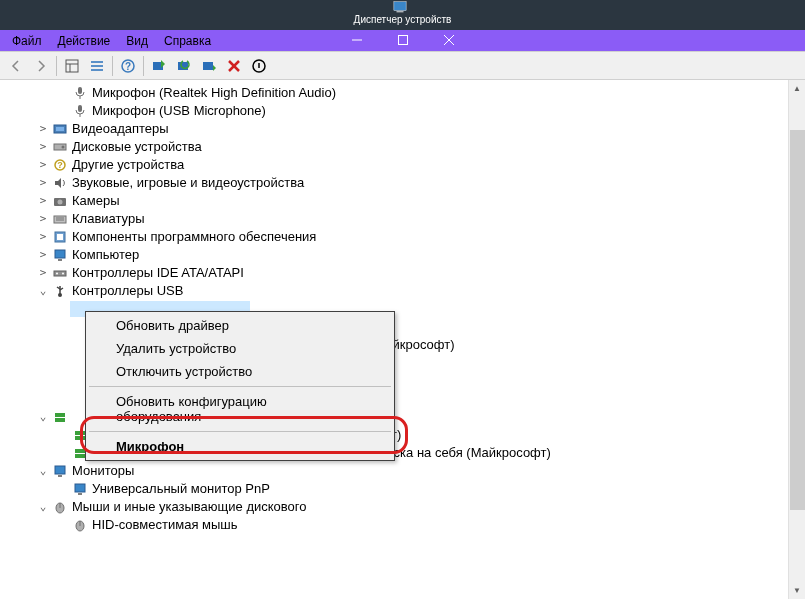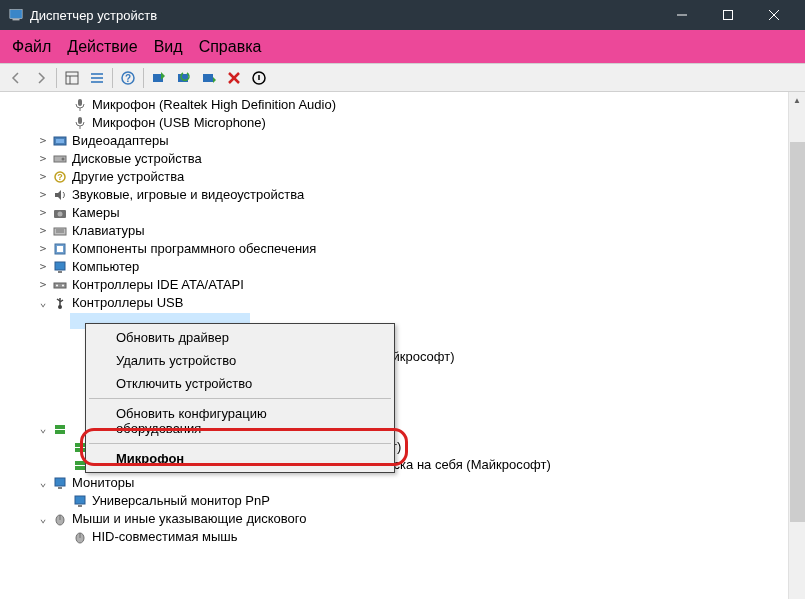--- a/index.html
+++ b/index.html
@@ -1,24 +1,24 @@
 <!DOCTYPE html>
 <html><head>
 <meta charset="utf-8">
 <style>
 * { margin: 0; padding: 0; box-sizing: border-box; font-family: "Segoe UI", Tahoma, sans-serif; }
 body { background: #fff; width: 805px; height: 599px; overflow: hidden; }
 
-.titlebar { background: #2b3640; color: #fff; height: 30px; display: flex; align-items: center; padding: 0 8px; font-size: 13px; }
+.titlebar { background: #2b3640; color: #fff; height: 30px; display: flex; align-items: center; padding: 0 8px; font-size: 10px; flex-direction: column; }
 .titlebar .app-icon { width: 16px; height: 16px; margin-right: 6px; display: inline-flex; align-items: center; justify-content: center; }
 .titlebar .title { flex: 1; }
 .win-controls { display: flex; }
 .win-controls div { width: 46px; height: 30px; display: flex; align-items: center; justify-content: center; cursor: pointer; }
 
-.menubar { background: #ec4899; border-bottom: 1px solid #d0d0d0; height: 34px; display: flex; align-items: center; padding: 0 4px; font-size: 16px; }
+.menubar { background: #8b5cf6; border-bottom: 1px solid #d0d0d0; height: 22px; display: flex; align-items: center; padding: 0 4px; font-size: 12px; }
 .menubar span { padding: 2px 8px; cursor: pointer; }
 
 .toolbar { background: #f0f0f0; border-bottom: 1px solid #d0d0d0; height: 28px; display: flex; align-items: center; padding: 0 4px; gap: 1px; }
 .tb-btn { width: 24px; height: 24px; display: flex; align-items: center; justify-content: center; cursor: pointer; border: 1px solid transparent; }
 .tb-sep { width: 1px; height: 20px; background: #c0c0c0; margin: 0 2px; }
 
 .content { position: relative; height: 519px; overflow: hidden; border-top: 0; background: #fff; }
 .tree { padding: 4px 16px 4px 0; font-size: 13px; line-height: 18px; color: #000; }
 .tree-row { display: flex; align-items: center; height: 18px; white-space: nowrap; }
 .exp { width: 14px; text-align: center; color: #5a5a5a; font-size: 11px; cursor: pointer; user-select: none; font-family: monospace; }

